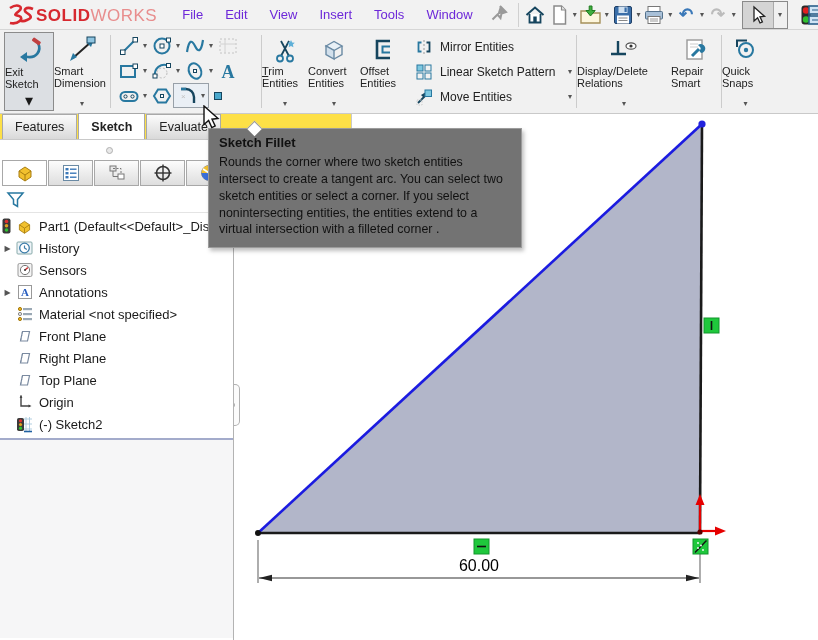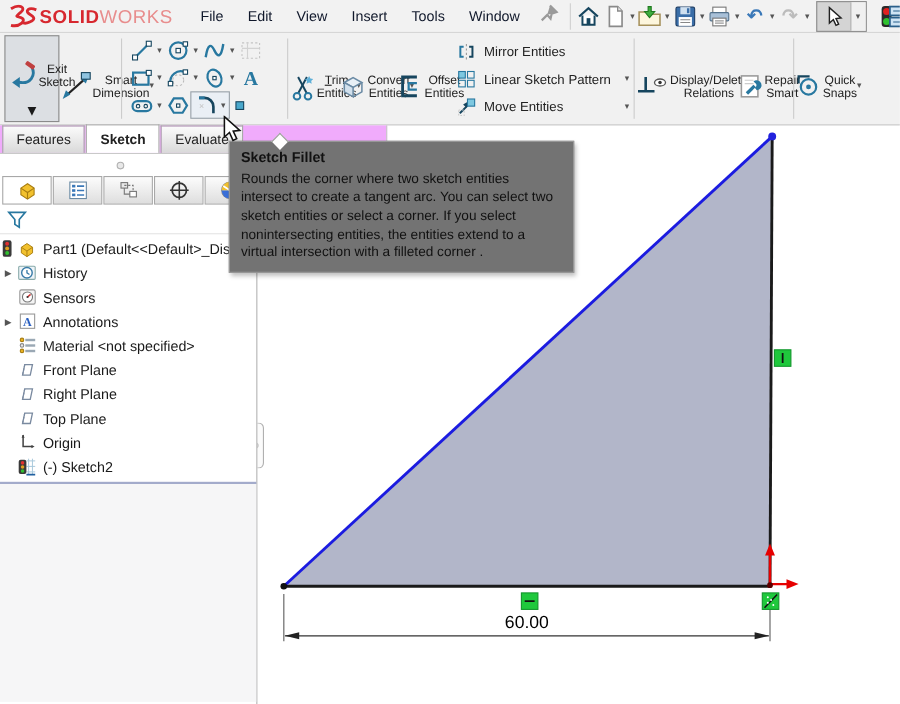--- a/index.html
+++ b/index.html
@@ -5,55 +5,55 @@
   * { margin:0; padding:0; box-sizing:border-box; }
   html,body { width:818px; height:640px; }
   body { font-family:"Liberation Sans",sans-serif; background:#fff; position:relative; overflow:hidden; color:#1a1a1a; }
   .abs { position:absolute; }
 
   
   .menubar { position:absolute; left:0; top:0; width:818px; height:30px; background:#f2f2f2; border-bottom:1px solid #d6d6d6; display:flex; align-items:center; }
   .logo { display:flex; align-items:flex-end; margin:0 14px 0 6px; }
   .logo .solid { font-size:17px; font-weight:bold; color:#d7282f; letter-spacing:.5px; }
   .logo .works { font-size:17px; color:#e88d8d; letter-spacing:.5px; }
-  .menu-item { font-size:13px; color:#0f172a; padding:0 11px; height:30px; display:flex; align-items:center; cursor:default; }
+  .menu-item { font-size:13px; color:#6d28d9; padding:0 11px; height:30px; display:flex; align-items:center; cursor:default; }
   .pin { margin:0 6px; }
   .vsep { width:1px; height:24px; background:#d0d0d0; margin:0 4px; }
   .tbi { width:33px; height:26px; display:flex; align-items:center; justify-content:center; }
   .tbcaret { font-size:8px; color:#555; width:10px; text-align:center; }
   .undo-glyph { font-size:17px; color:#3a78b8; font-weight:bold; }
   .redo-glyph { font-size:17px; color:#bcbcbc; font-weight:bold; }
   .selbox { display:flex; align-items:center; border:1px solid #8a8a8a; background:#d4d4d4; height:28px; margin-left:4px; }
   .selbox .part1 { width:30px; height:26px; display:flex; align-items:center; justify-content:center; }
   .selbox .part2 { width:14px; height:26px; display:flex; align-items:center; justify-content:center; border-left:1px solid #aaa; background:#f0f0f0; font-size:8px; color:#555; }
 
   
   .ribbon { position:absolute; left:0; top:30px; width:818px; height:84px; background:#f1f1f1; border-bottom:1px solid #c9c9c9; display:flex; align-items:stretch; padding:2px 0 2px 4px; }
   .rsep { width:1px; background:#cccccc; margin:3px 0; }
-  .rbtn { display:flex; flex-direction:row; align-items:center; font-size:11px; line-height:1.12; text-align:center; color:#222; padding-top:3px;margin-top:12px; }
+  .rbtn { display:flex; flex-direction:column; align-items:center; font-size:11px; line-height:1.12; color:#222; padding-top:3px; }
   .rbtn .ric { height:30px; display:flex; align-items:center; justify-content:center; }
   .rbtn .rlabel { flex-grow:1; }
   .rbtn .rcaret { font-size:8px; color:#555; padding-bottom:2px; }
   .rbtn.disabled { color:#b5b5b5; }
   .selwrap { width:50px; border:1px solid #8b8b8b; background:#dcdfe3; display:flex; flex-direction:column; }
   .selwrap .rbtn { width:100%; }
   .smartdim { width:56px; }
   .sgrid { width:150px; padding:1px 0 0 6px; }
   .grow { display:flex; align-items:center; height:25px; }
   .gc { width:23px; height:23px; display:flex; align-items:center; justify-content:center; }
   .gcr { width:10px; font-size:8px; color:#555; text-align:center; }
   .hovbox { display:flex; align-items:center; border:1px solid #98a0a8; background:#eaeff5; height:25px; }
   .hovbox .gc { width:24px; }
   .mcol { width:168px; padding-left:6px; display:flex; flex-direction:column; justify-content:center; }
   .mrow { display:flex; align-items:center; height:25px; font-size:12px; color:#222; position:relative; }
   .mrow .mic { width:20px; height:18px; margin-right:6px; display:flex; align-items:center; justify-content:center; }
   .mrow .mcaret { position:absolute; right:4px; font-size:8px; color:#555; }
 
   
-  .tabstrip { position:absolute; left:0; top:114px; width:352px; height:26px; background:#f0abfc; border-right:1px solid #c9c9c9; border-bottom:1px solid #c9c9c9; display:flex; align-items:flex-end; padding-left:2px; }
+  .tabstrip { position:absolute; left:0; top:114px; width:352px; height:26px; background:#fde047; border-right:1px solid #c9c9c9; border-bottom:1px solid #c9c9c9; display:flex; align-items:flex-end; padding-left:2px; }
   .tab { height:25px; display:flex; align-items:center; padding:0 12px; font-size:12.5px; background:linear-gradient(#fbfbfb,#d9d9d9); border:1px solid #a9a9a9; border-bottom:none; color:#222; margin-right:1px; }
   .tab.active { background:#fff; font-weight:bold; height:26px; position:relative; z-index:2; }
 
   
   .panel { position:absolute; left:0; top:140px; width:234px; height:500px; background:#fff; border-right:1px solid #b3b3b3; z-index:3; }
   .p-top { height:20px; position:relative; }
   .p-top .dot { position:absolute; left:106px; top:7px; width:7px; height:7px; border-radius:50%; background:#e8e8e8; border:1px solid #b0b0b0; }
   .p-tabs { height:27px; display:flex; padding-left:2px; }
   .ptab { width:45px; height:26px; border:1px solid #a8a8a8; margin-right:1px; background:linear-gradient(#fcfcfc,#dedede); display:flex; align-items:center; justify-content:center; }
   .ptab.active { background:#fff; }

